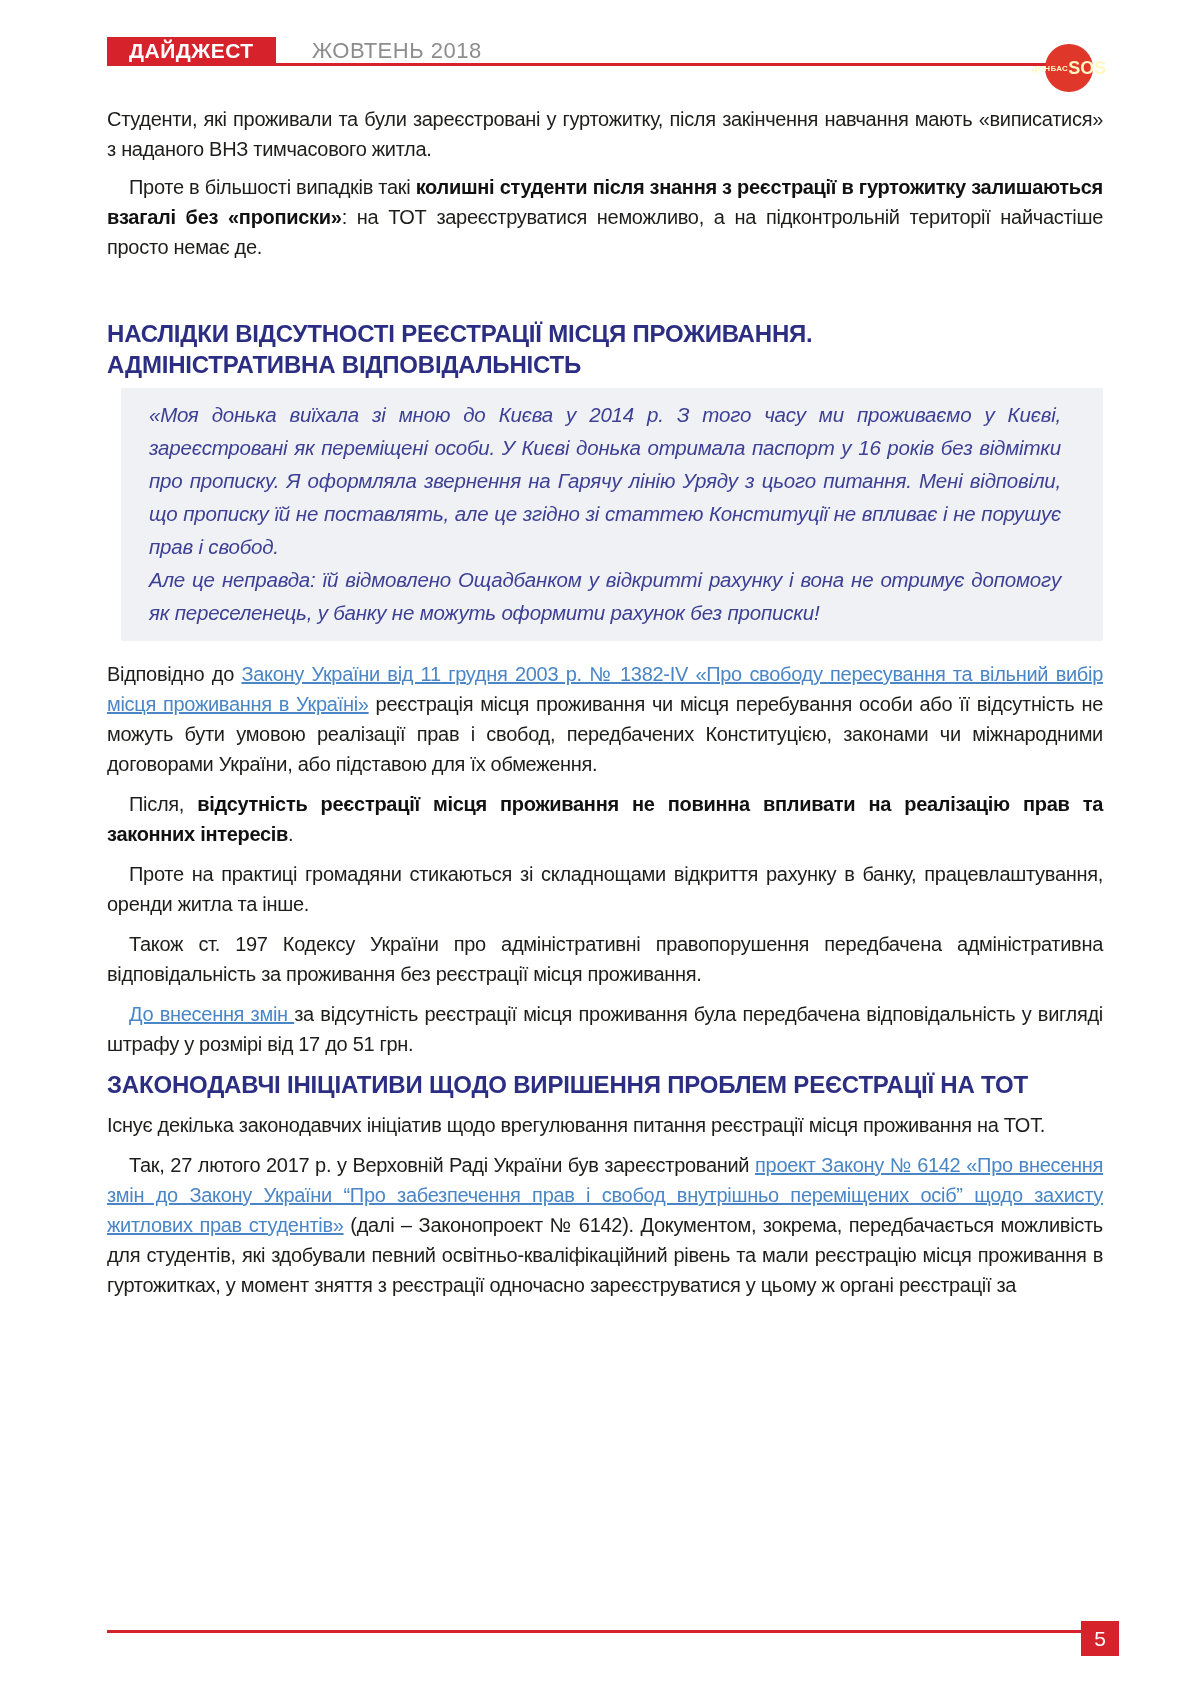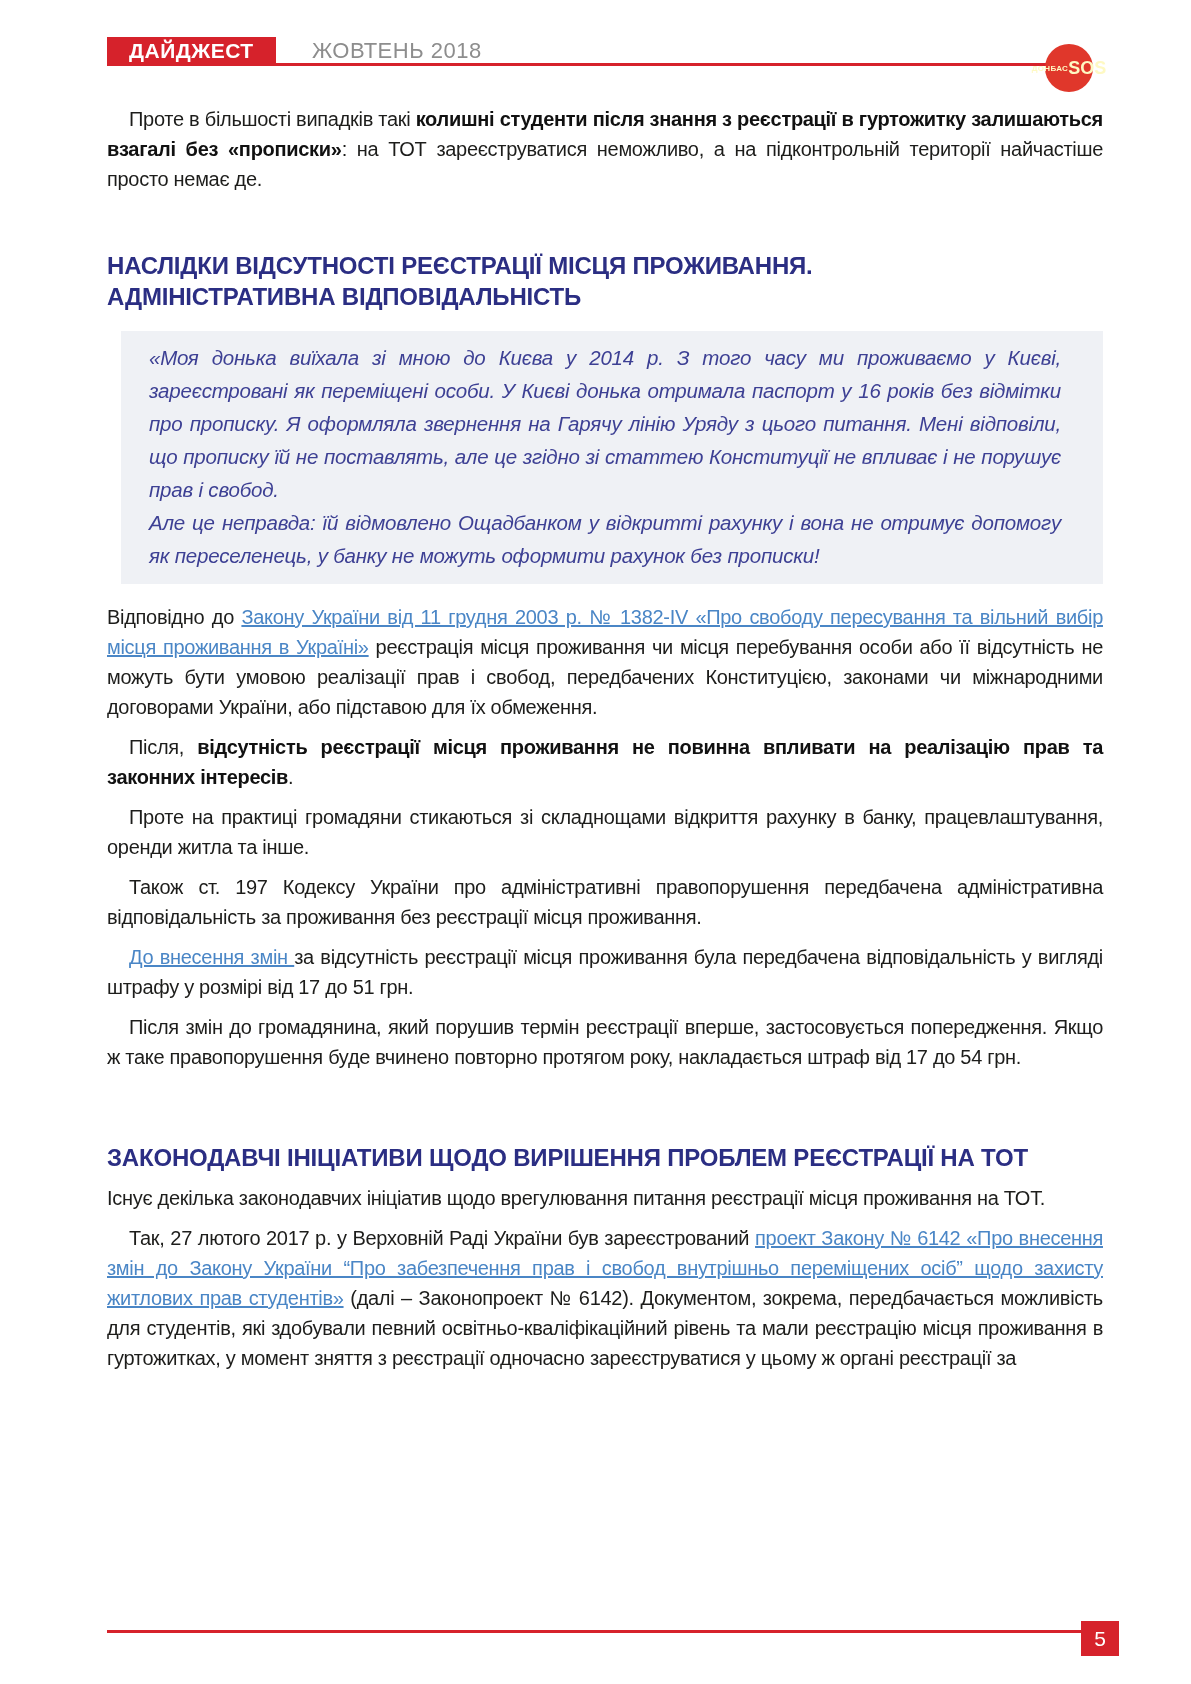--- a/index.html
+++ b/index.html
@@ -39,21 +39,21 @@
   .content p{margin:0;line-height:30px;text-align:justify;letter-spacing:-0.3px;}
   .indent{text-indent:22px;}
   b{color:#111;}
 
   .m-p1{margin-bottom:8px !important;}
   .m-p2{margin-bottom:56px !important;}
   .sec-heading{
     color:#2b2e83;font-weight:bold;font-size:24px;line-height:31px;
     letter-spacing:-0.2px;text-align:left;
   }
-  .sec-heading.h1{margin-bottom:19px;}
+  .sec-heading.h1{margin-bottom:8px;}
   .sec-heading.h2{margin-bottom:10px;}
 
   .quote{
     background:#eff1f5;margin:0 0 18px 14px;padding:10px 42px 12px 28px;
     color:#3d4094;font-style:italic;font-size:20.5px;
   }
   .quote p{line-height:33px;letter-spacing:-0.2px;text-align:justify;}
 
   .lnk{color:#4a86c6;text-decoration:underline;cursor:pointer;}
 
@@ -83,20 +83,23 @@
   </div>
   <div class="issue-label">ЖОВТЕНЬ 2018</div>
   <div class="head-rule"></div>
   <div class="logo">
     <span class="logo-top">ДОНБАС</span>
     <span class="logo-bottom">SOS</span>
   </div>
 
   <div class="content">
 
+    <p class="m-p1">
+      <span>Студенти, які проживали та були зареєстровані у гуртожитку, після закінчення навчання мають «виписатися» з наданого ВНЗ тимчасового житла.</span>
+    </p>
 
     <p class="indent m-p2">
       <span>Проте в більшості випадків такі </span><b>колишні студенти після знання з реєстрації в гуртожитку залишаються взагалі без «прописки»</b><span>: на ТОТ зареєструватися неможливо, а на підконтрольній території найчастіше просто немає де.</span>
     </p>
 
     <div class="sec-heading h1">
       <div>НАСЛІДКИ ВІДСУТНОСТІ РЕЄСТРАЦІЇ МІСЦЯ ПРОЖИВАННЯ.</div>
       <div>АДМІНІСТРАТИВНА ВІДПОВІДАЛЬНІСТЬ</div>
     </div>
 
@@ -118,23 +121,20 @@
     </p>
 
     <p class="indent m-takozh">
       <span>Також ст. 197 Кодексу України про адміністративні правопорушення передбачена адміністративна відповідальність за проживання без реєстрації місця проживання.</span>
     </p>
 
     <p class="indent m-zminy">
       <a class="lnk">До внесення змін </a><span>за відсутність реєстрації місця проживання була передбачена відповідальність у вигляді штрафу у розмірі від 17 до 51 грн.</span>
     </p>
 
-    <p class="indent m-pislia">
-      <span>Після змін до громадянина, який порушив термін реєстрації вперше, застосовується попередження. Якщо ж таке правопорушення буде вчинено повторно протягом року, накладається штраф від 17 до 54 грн.</span>
-    </p>
 
     <div class="sec-heading h2">ЗАКОНОДАВЧІ ІНІЦІАТИВИ ЩОДО ВИРІШЕННЯ ПРОБЛЕМ РЕЄСТРАЦІЇ НА ТОТ</div>
 
     <p class="m-isnuye">
       <span>Існує декілька законодавчих ініціатив щодо врегулювання питання реєстрації місця проживання на ТОТ.</span>
     </p>
 
     <p class="indent">
       <span>Так, 27 лютого 2017 р. у Верховній Раді України був зареєстрований </span><a class="lnk">проект Закону № 6142 «Про внесення змін до Закону України “Про забезпечення прав і свобод внутрішньо переміщених осіб” щодо захисту житлових прав студентів»</a><span> (далі – Законопроект № 6142). Документом, зокрема, передбачається можливість для студентів, які здобували певний освітньо-кваліфікаційний рівень та мали реєстрацію місця проживання в гуртожитках, у момент зняття з реєстрації одночасно зареєструватися у цьому ж органі реєстрації за</span>
     </p>

